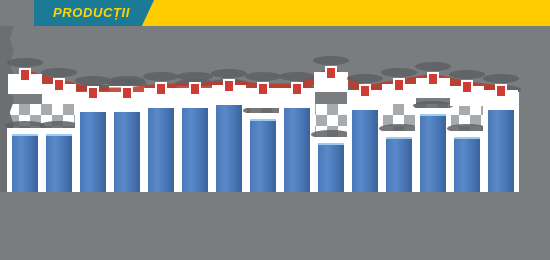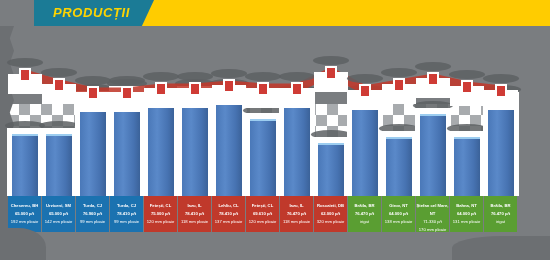--- a/index.html
+++ b/index.html
@@ -1,18 +1,18 @@
 <!DOCTYPE html>
 <html><head>
 <meta charset="utf-8">
 <style>
   html,body{margin:0;padding:0;}
   body{width:550px;height:260px;overflow:hidden;background:#7a7d80;
        font-family:"Liberation Sans",sans-serif;}
-  .stage{position:relative;width:550px;height:260px;overflow:hidden;background:#7a7d80;}
+  .stage{position:relative;width:550px;height:192px;overflow:hidden;background:#7a7d80;}
 
   
   .band-yellow{position:absolute;left:120px;top:0;width:418px;height:26px;background:#ffcc00;}
   .band-yellow:after{content:"";position:absolute;right:-12px;top:0;width:14px;height:26px;background:#ffcc00;}
   .banner{position:absolute;left:34px;top:0;width:105px;height:26px;background:#1b7b96;}
   .banner-skew{position:absolute;left:132px;top:0;width:22px;height:26px;background:#1b7b96;
        clip-path:polygon(0 0,100% 0,45% 100%,0 100%);}
   .banner-title{position:absolute;left:44px;top:4px;width:95px;height:18px;color:#ffd400;
        font-size:13px;font-weight:bold;font-style:italic;letter-spacing:.6px;
        line-height:18px;text-align:center;}

